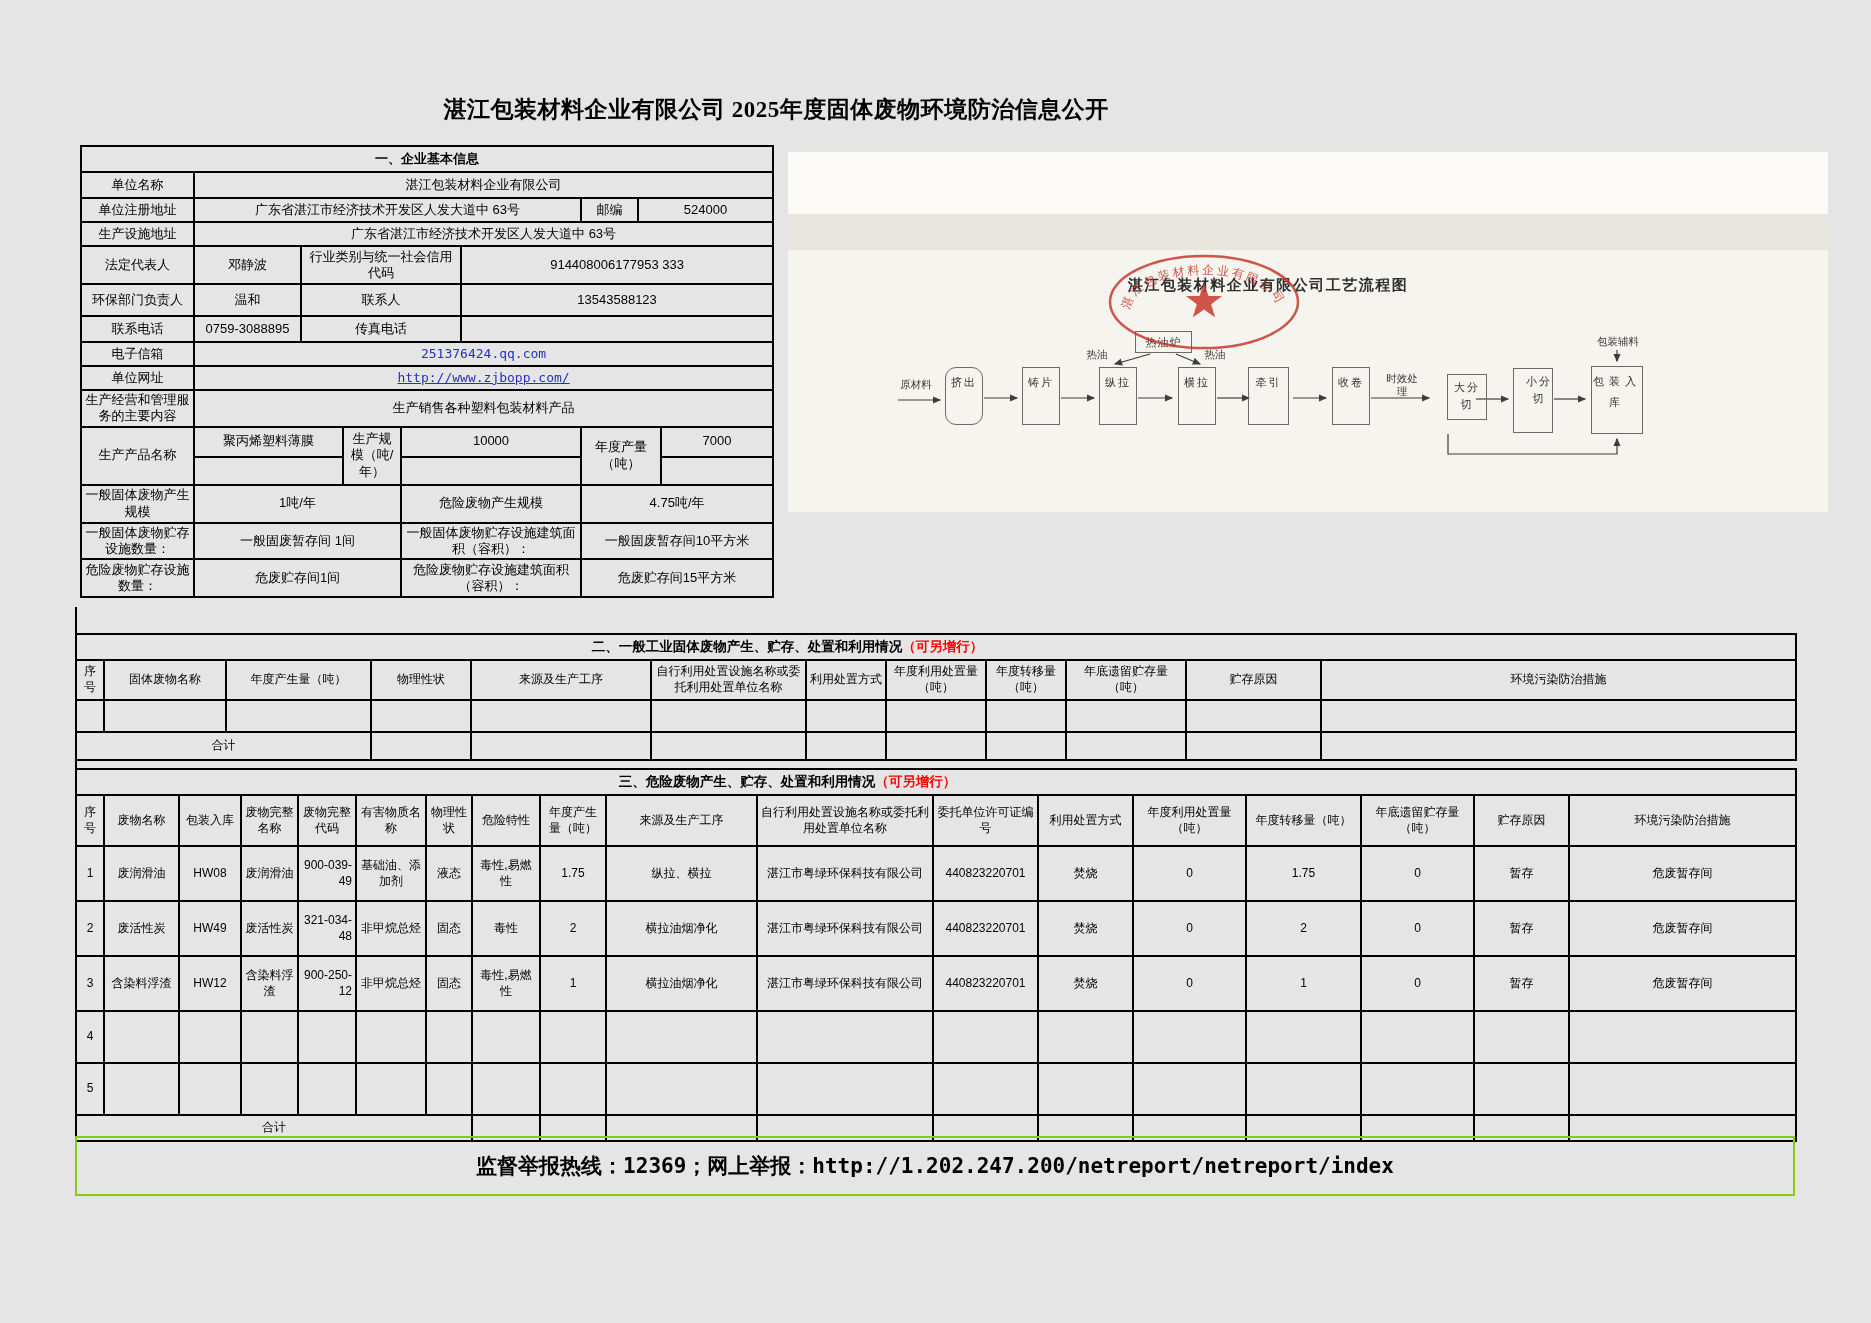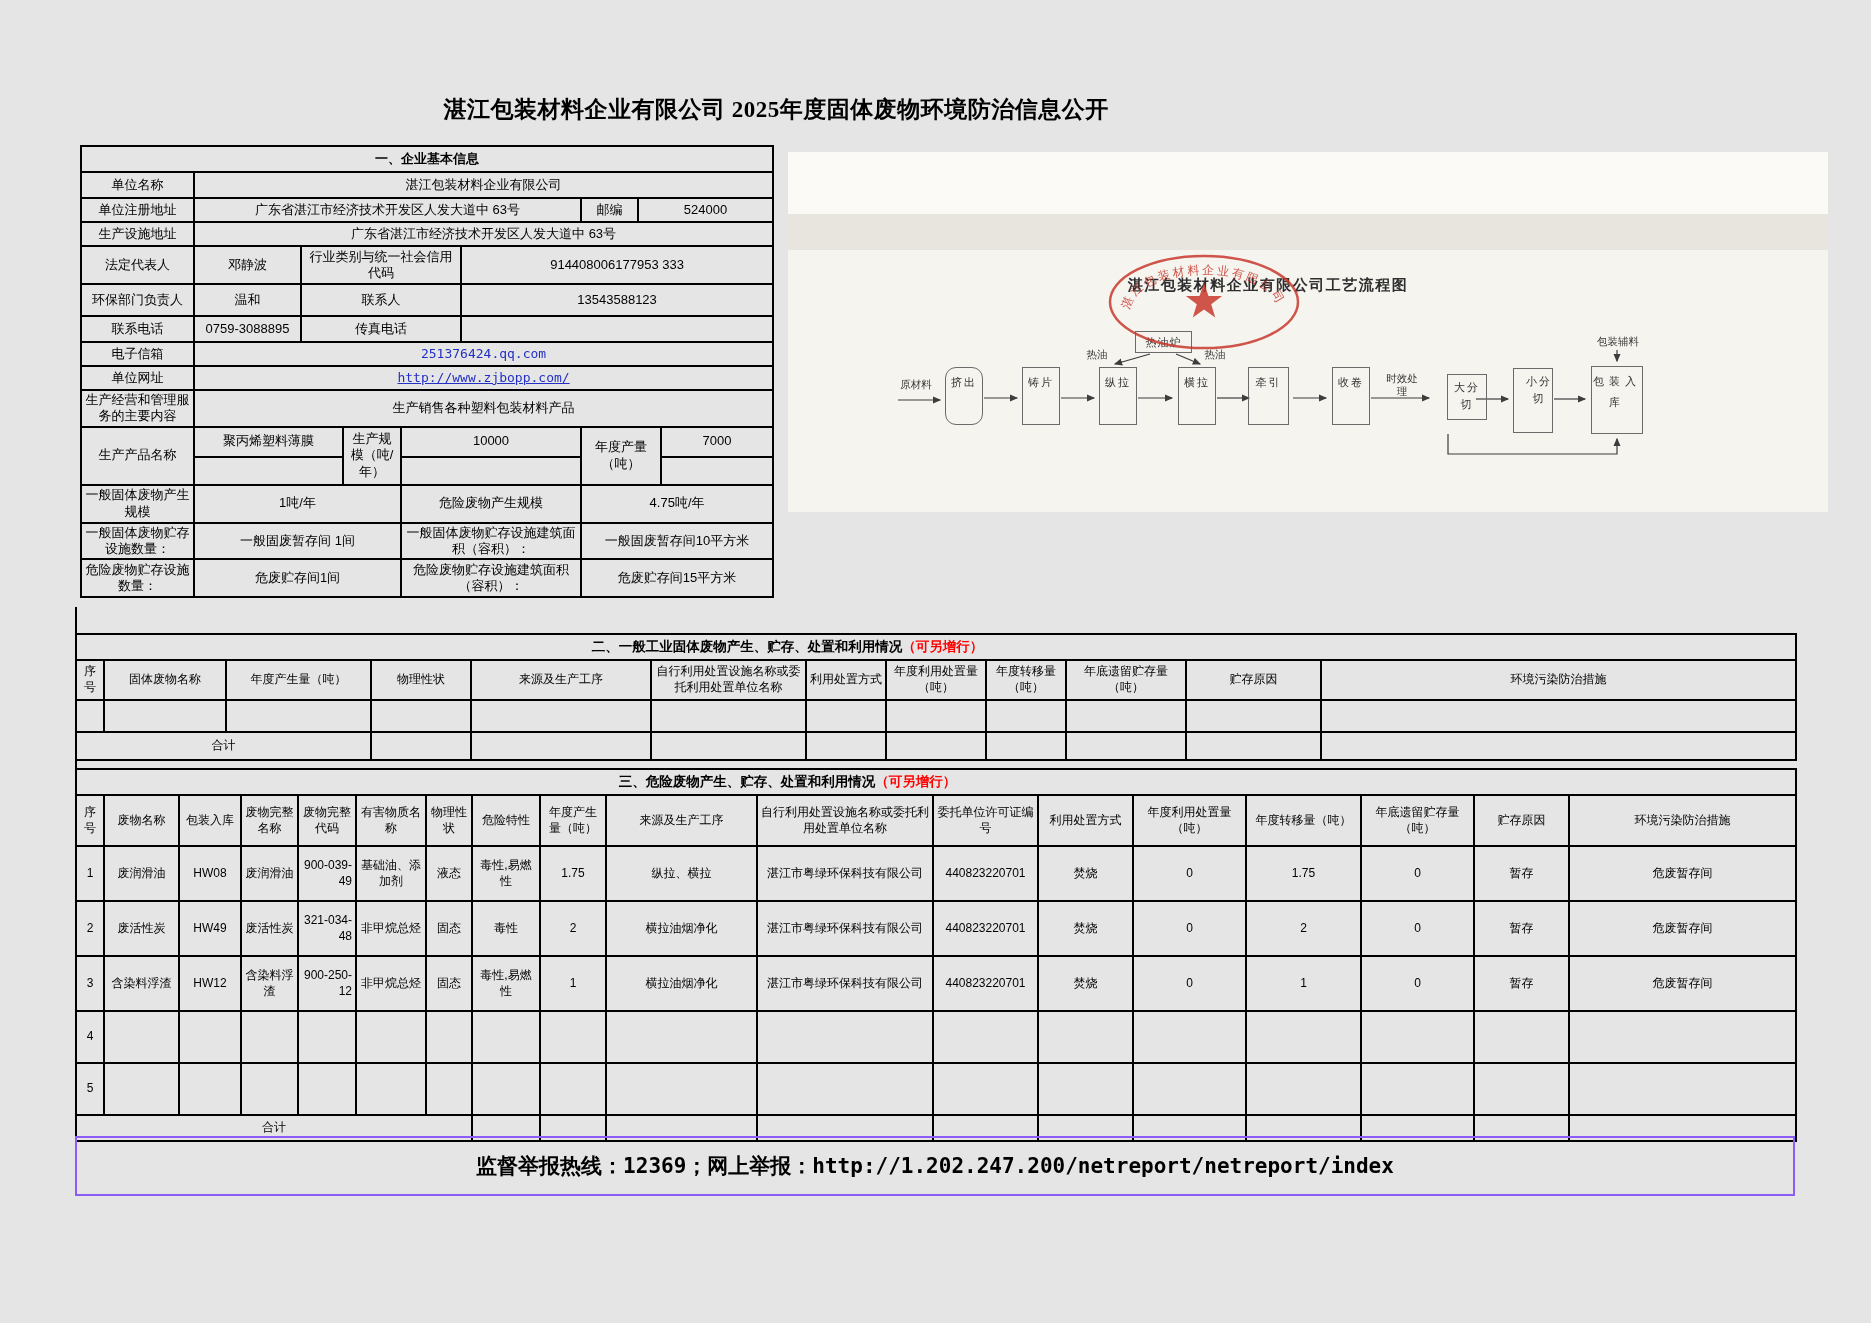--- a/index.html
+++ b/index.html
@@ -19,21 +19,21 @@
   .ul{text-decoration:underline;cursor:pointer;}
   
   .wtable{left:75px;width:1720px;}
   .wtable th,.wtable td{border:2px solid #000;font-size:12px;font-weight:400;text-align:center;
         vertical-align:middle;padding:2px 3px;overflow:hidden;line-height:1.3;}
   .wtable .ttl{font-weight:700;font-size:13.5px;padding-right:300px;height:20px;border-radius:6px;}
   .wtable td.left{text-align:right;}
   .red{color:#ff0000;}
   .vline{position:absolute;left:75px;width:2px;background:#000;}
   
-  #hotline-box{left:75px;top:1136px;width:1720px;height:60px;border:2px solid #8b5cf6;
+  #hotline-box{left:75px;top:1136px;width:1720px;height:60px;border:2px solid #84cc16;
     box-sizing:border-box;display:flex;align-items:center;justify-content:center;}
   #hotline-box span{font-family:"DejaVu Sans Mono",monospace;font-weight:700;font-size:21px;white-space:nowrap;}
   
   #scan-panel{left:788px;top:152px;width:1040px;height:360px;background:#f5f4ef;}
   #scan-band-a{left:0;top:0;width:1040px;height:62px;background:#fbfaf7;}
   #scan-band-b{left:0;top:62px;width:1040px;height:36px;background:#e7e5de;}
   #diagram-title{left:330px;top:124px;width:300px;text-align:center;color:#2e2e2e;
     font-family:"Liberation Serif","DejaVu Serif",serif;font-weight:700;font-size:15px;letter-spacing:1.5px;}
   .pbox{position:absolute;border:1px solid #6a6a6a;color:#333;font-size:11px;text-align:center;
     line-height:1.85;box-sizing:border-box;padding-top:4px;letter-spacing:2px;}

